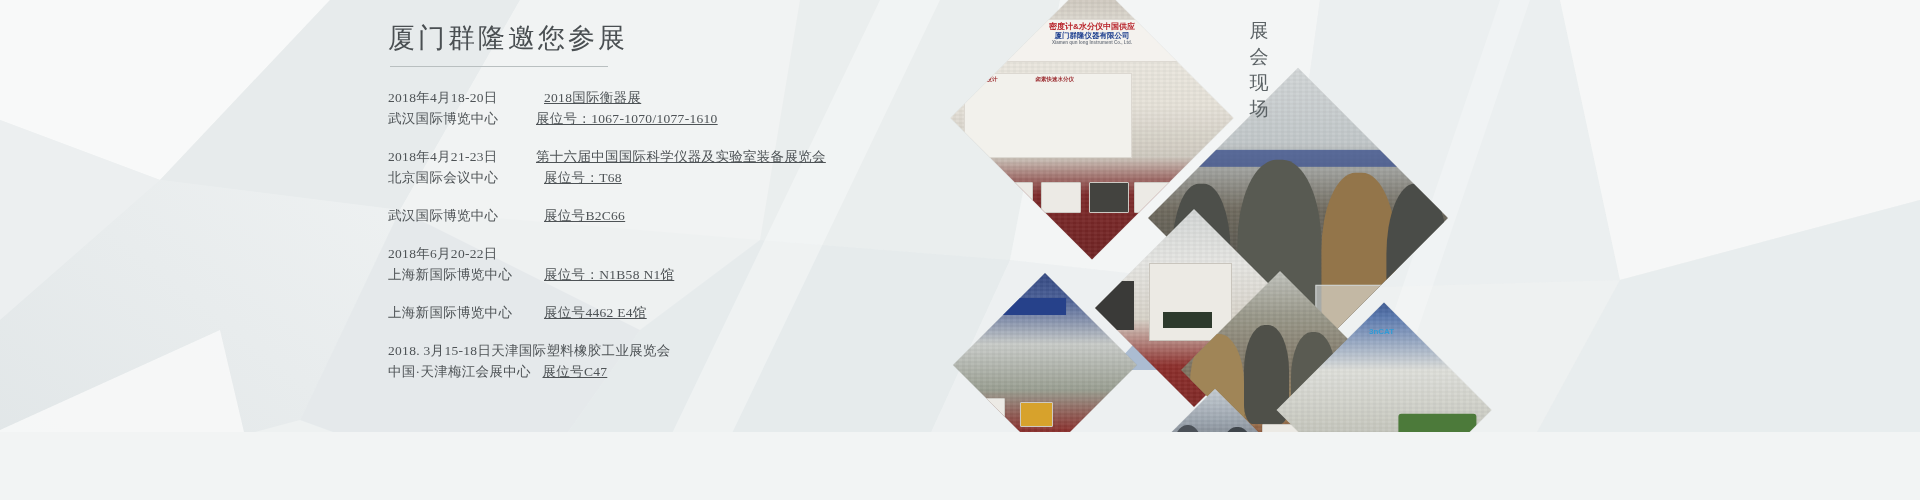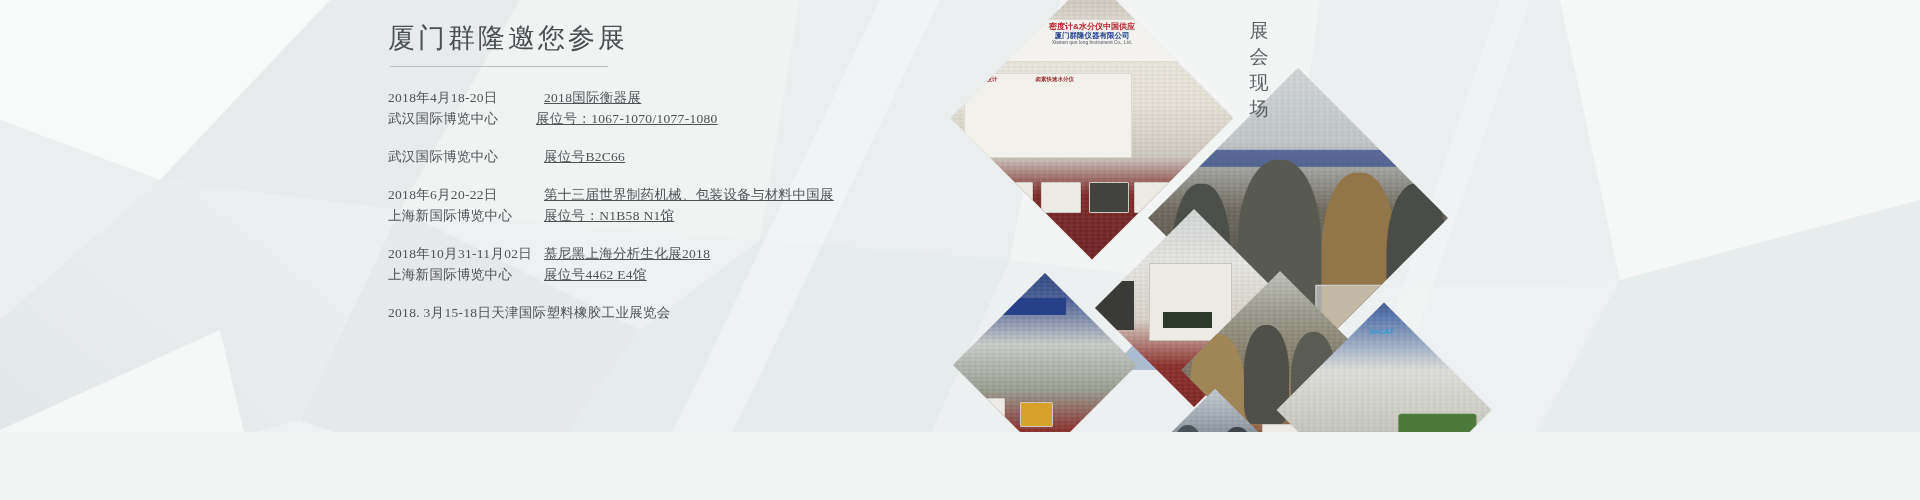--- a/index.html
+++ b/index.html
@@ -148,57 +148,66 @@
     <div id="page-title">厦门群隆邀您参展</div>
     <div id="title-rule"></div>
 
     <div class="entry">
       <div class="row">
         <span class="c1">2018年4月18-20日</span>
         <span class="c2 pad">2018国际衡器展</span>
       </div>
       <div class="row">
         <span class="c1">武汉国际博览中心</span>
-        <span class="c2">展位号：1067-1070/1077-1080</span>
-      </div>
-    </div>
-
+        <span class="c2">展位号：1067-1070/1077-1610</span>
+      </div>
+    </div>
+
+    <div class="entry">
+      <div class="row">
+        <span class="c1">2018年4月21-23日</span>
+        <span class="c2">第十六届中国国际科学仪器及实验室装备展览会</span>
+      </div>
+      <div class="row">
+        <span class="c1">北京国际会议中心</span>
+        <span class="c2 pad">展位号：T68</span>
+      </div>
+    </div>
 
     <div class="entry">
       <div class="row">
         <span class="c1">武汉国际博览中心</span>
         <span class="c2 pad">展位号B2C66</span>
       </div>
     </div>
 
     <div class="entry">
       <div class="row">
         <span class="c1">2018年6月20-22日</span>
-        <span class="c2 pad">第十三届世界制药机械、包装设备与材料中国展</span>
       </div>
       <div class="row">
         <span class="c1">上海新国际博览中心</span>
         <span class="c2 pad">展位号：N1B58 N1馆</span>
       </div>
     </div>
 
     <div class="entry">
       <div class="row">
-        <span class="c1">2018年10月31-11月02日</span>
-        <span class="c2 pad">慕尼黑上海分析生化展2018</span>
-      </div>
-      <div class="row">
         <span class="c1">上海新国际博览中心</span>
         <span class="c2 pad">展位号4462 E4馆</span>
       </div>
     </div>
 
     <div class="entry single">
       <div class="row">
         <span class="c-full">2018. 3月15-18日天津国际塑料橡胶工业展览会</span>
+      </div>
+      <div class="row">
+        <span class="c1">中国·天津梅江会展中心</span>
+        <span class="c2 pad">展位号C47</span>
       </div>
     </div>
 
   </div>
 
   <div id="collage">
 
     <div class="dia" style="left:-28px;top:18px;width:200px;height:200px;">
       <div class="inner ph1">
         <div class="photo-tex"></div>

